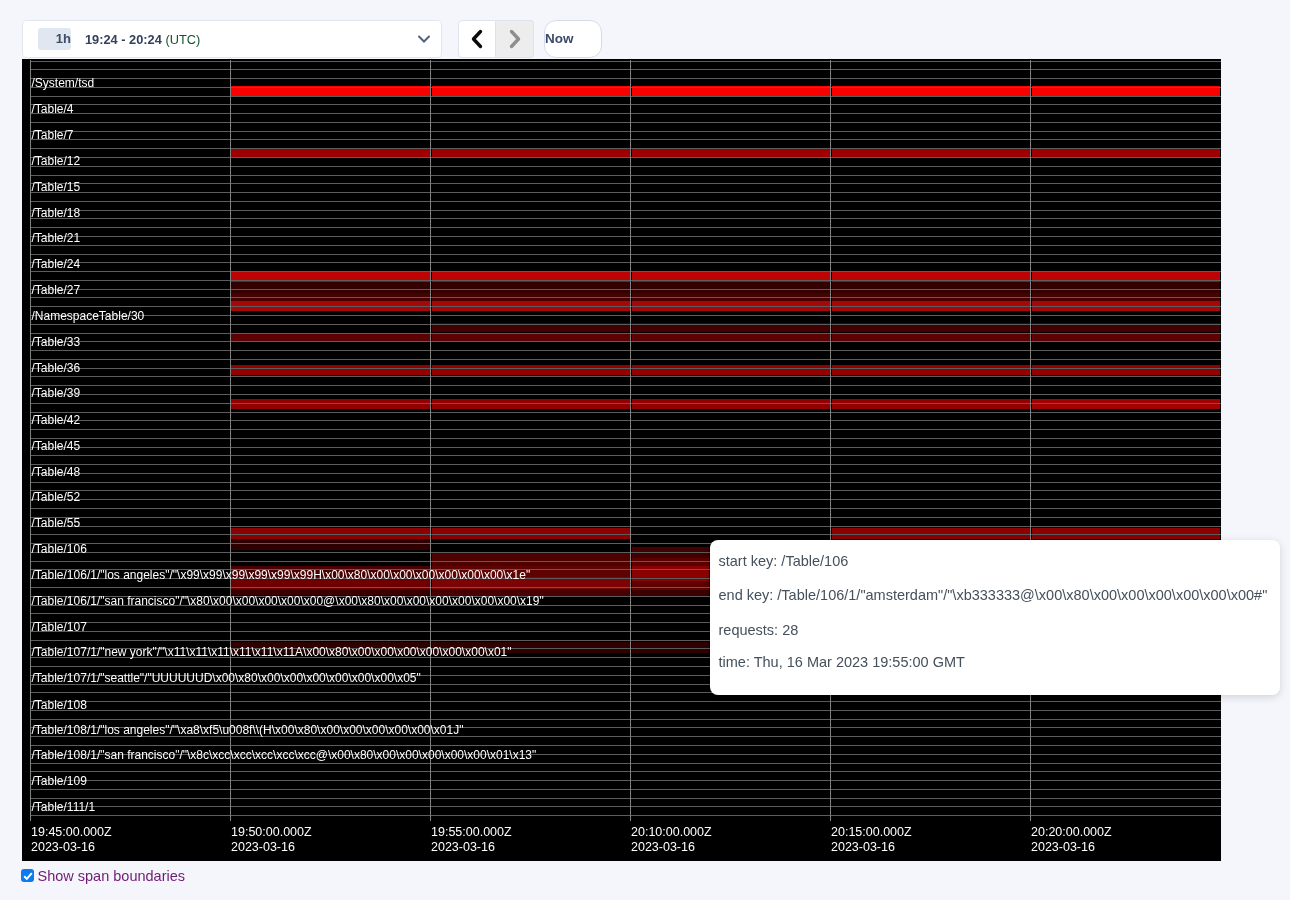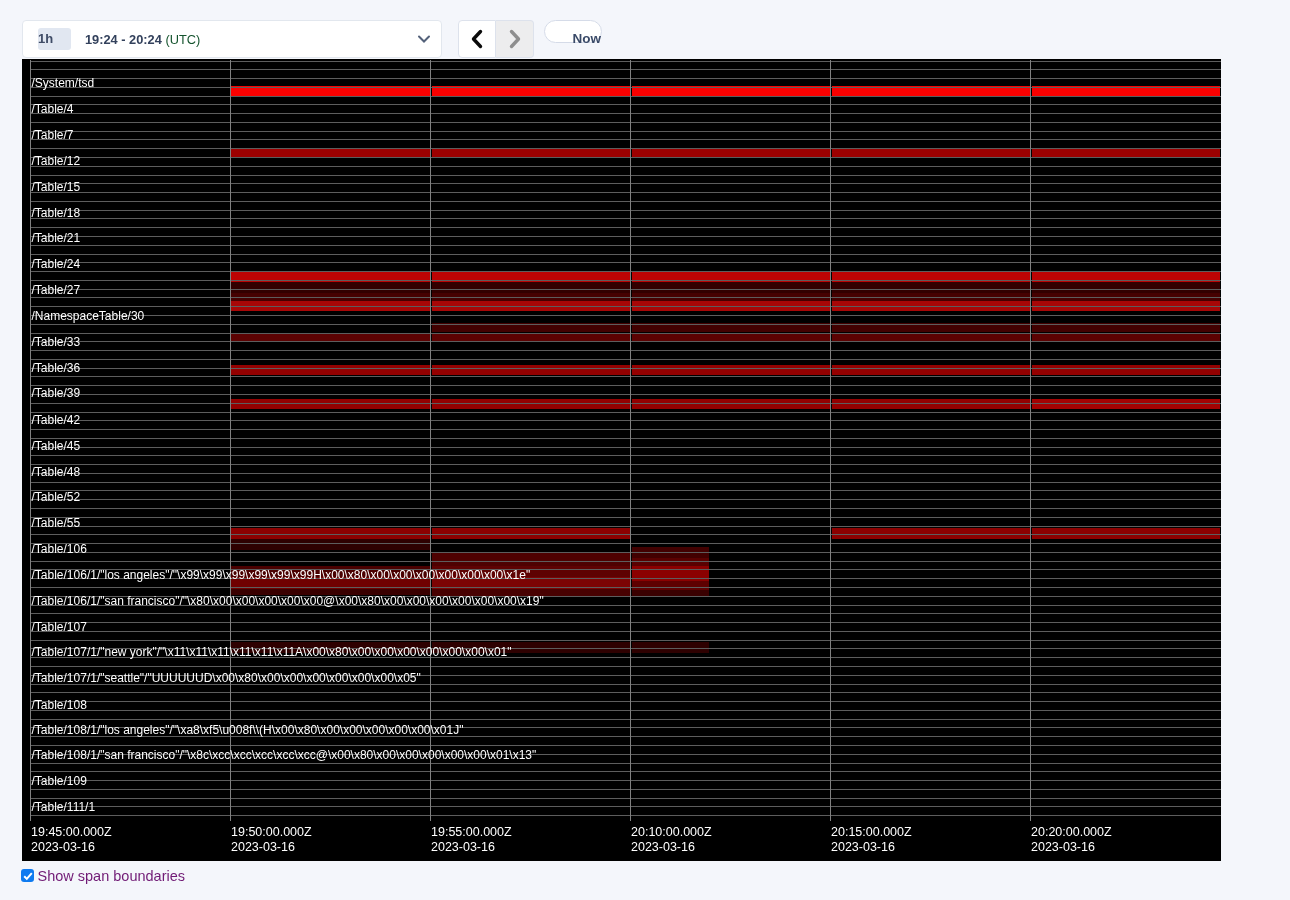--- a/index.html
+++ b/index.html
@@ -1,33 +1,33 @@
 <!DOCTYPE html>
 <html><head><meta charset="utf-8"><style>
 * { margin:0; padding:0; box-sizing:border-box; }
 html,body { width:1290px; height:900px; background:#f4f6fb; font-family:"Liberation Sans", sans-serif; position:relative; overflow:hidden; }
 .abs { position:absolute; }
 </style></head>
 <body>
 <div style="position:absolute;left:0;top:0;width:1290px;height:900px;transform:translateZ(0);">
 <div class="abs" style="left:22px;top:20px;width:420px;height:38px;background:rgba(255,255,255,0.999);border:1px solid #e2e7ee;border-radius:4px;"></div>
-<div class="abs" style="left:38px;top:28px;width:33px;height:22px;background:rgba(225,231,241,0.999);border-radius:3px;text-align:left;line-height:22px;font-size:13px;font-weight:bold;color:#3f4c66;">1h</div>
+<div class="abs" style="left:38px;top:28px;width:33px;height:22px;background:rgba(225,231,241,0.999);border-radius:3px;text-align:right;line-height:22px;font-size:13px;font-weight:bold;color:#3f4c66;">1h</div>
 <div class="abs" style="left:85px;top:31.5px;font-size:12.8px;font-weight:bold;color:#33415c;">19:24 - 20:24 <span style="font-weight:normal;color:#14532d;">(UTC)</span></div>
 <svg class="abs" style="left:417px;top:34px" width="14" height="10" viewBox="0 0 14 10">
       <path d="M2 2.5 L7 7.5 L12 2.5" stroke="#53617a" stroke-width="2" fill="none" stroke-linecap="round"></path>
     </svg>
 <div class="abs" style="left:458px;top:20px;width:38px;height:38px;background:rgba(255,255,255,0.999);border:1px solid #dde2ec;border-radius:4px 0 0 4px;"></div>
 <div class="abs" style="left:496px;top:20px;width:38px;height:38px;background:rgba(237,237,238,0.999);border:1px solid #dde2ec;border-left:none;border-radius:0 4px 4px 0;"></div>
 <svg class="abs" style="left:469px;top:29px" width="16" height="20" viewBox="0 0 16 20">
       <path d="M11.5 2.5 L4.5 10 L11.5 17.5" stroke="#0a0a0a" stroke-width="3.4" fill="none" stroke-linecap="round" stroke-linejoin="round"></path>
     </svg>
 <svg class="abs" style="left:507px;top:29px" width="16" height="20" viewBox="0 0 16 20">
       <path d="M4.5 2.5 L11.5 10 L4.5 17.5" stroke="#8e8e8e" stroke-width="3.4" fill="none" stroke-linecap="round" stroke-linejoin="round"></path>
     </svg>
-<div class="abs" style="left:544px;top:20px;width:58px;height:23px;background:rgba(255,255,255,0.999);border:1px solid #d5dbe8;border-radius:12px;text-align:right;line-height:36px;font-size:13.5px;font-weight:bold;color:#3a4a68;">Now</div>
+<div class="abs" style="left:544px;top:20px;width:58px;height:38px;background:rgba(255,255,255,0.999);border:1px solid #d5dbe8;border-radius:12px;text-align:left;line-height:36px;font-size:13.5px;font-weight:bold;color:#3a4a68;">Now</div>
 <div class="abs" style="left:22px;top:59px;width:1199px;height:802px;">
 <svg width="1199" height="802" viewBox="0 0 1199 802" style="display:block;transform:translateZ(0)" shape-rendering="crispEdges">
 <rect x="0" y="0" width="1199" height="802" fill="#000" fill-opacity="0.999"></rect>
 <rect x="209" y="27.0" width="198.5" height="10.0" fill="#fa0100"></rect>
 <rect x="409.5" y="27.0" width="198.0" height="10.0" fill="#fa0100"></rect>
 <rect x="609.5" y="27.0" width="198.0" height="10.0" fill="#fa0100"></rect>
 <rect x="809.5" y="27.0" width="198.0" height="10.0" fill="#fa0100"></rect>
 <rect x="1009.5" y="27.0" width="188.5" height="10.0" fill="#fa0100"></rect>
 <rect x="209" y="88.6" width="198.5" height="9.6" fill="#9d0000"></rect>
 <rect x="409.5" y="88.6" width="198.0" height="9.6" fill="#9d0000"></rect>
@@ -136,17 +136,23 @@
 <text x="409" y="773" fill="#fff" font-size="12.5" font-family="Liberation Sans, sans-serif" dominant-baseline="central">19:55:00.000Z</text>
 <text x="409" y="788" fill="#fff" font-size="12.5" font-family="Liberation Sans, sans-serif" dominant-baseline="central">2023-03-16</text>
 <text x="609" y="773" fill="#fff" font-size="12.5" font-family="Liberation Sans, sans-serif" dominant-baseline="central">20:10:00.000Z</text>
 <text x="609" y="788" fill="#fff" font-size="12.5" font-family="Liberation Sans, sans-serif" dominant-baseline="central">2023-03-16</text>
 <text x="809" y="773" fill="#fff" font-size="12.5" font-family="Liberation Sans, sans-serif" dominant-baseline="central">20:15:00.000Z</text>
 <text x="809" y="788" fill="#fff" font-size="12.5" font-family="Liberation Sans, sans-serif" dominant-baseline="central">2023-03-16</text>
 <text x="1009" y="773" fill="#fff" font-size="12.5" font-family="Liberation Sans, sans-serif" dominant-baseline="central">20:20:00.000Z</text>
 <text x="1009" y="788" fill="#fff" font-size="12.5" font-family="Liberation Sans, sans-serif" dominant-baseline="central">2023-03-16</text>
 </svg>
 </div>
+<div class="abs" style="left:710px;top:540px;width:570px;height:155px;background:rgba(255,255,255,0.999);border-radius:8px;box-shadow:0 2px 8px rgba(0,0,0,0.15);color:#45505c;font-size:14.5px;">
+<div class="abs" style="left:8.5px;top:12.5px;">start key: /Table/106</div>
+<div class="abs" style="left:8.5px;top:47px;">end key: /Table/106/1/"amsterdam"/"\xb333333@\x00\x80\x00\x00\x00\x00\x00\x00#"</div>
+<div class="abs" style="left:8.5px;top:81.5px;">requests: 28</div>
+<div class="abs" style="left:8.5px;top:113.5px;">time: Thu, 16 Mar 2023 19:55:00 GMT</div>
+</div>
 <div class="abs" style="left:21px;top:868.5px;width:12.5px;height:13px;background:#0e7af0;border-radius:3px;"></div>
 <svg class="abs" style="left:21px;top:868.5px" width="14" height="14" viewBox="0 0 14 14">
       <path d="M3.2 7.3 L5.8 9.9 L10.8 4.1" stroke="#fff" stroke-width="2" fill="none"></path>
     </svg>
 <div class="abs" style="left:37.5px;top:868px;font-size:14.5px;color:#701a75;">Show span boundaries</div>
 </div>
 </body></html>

